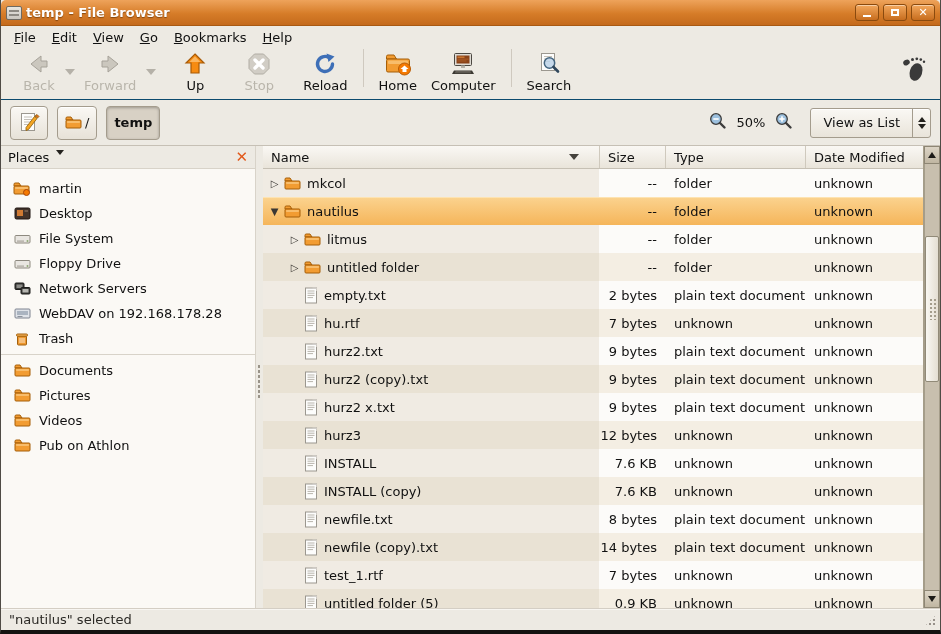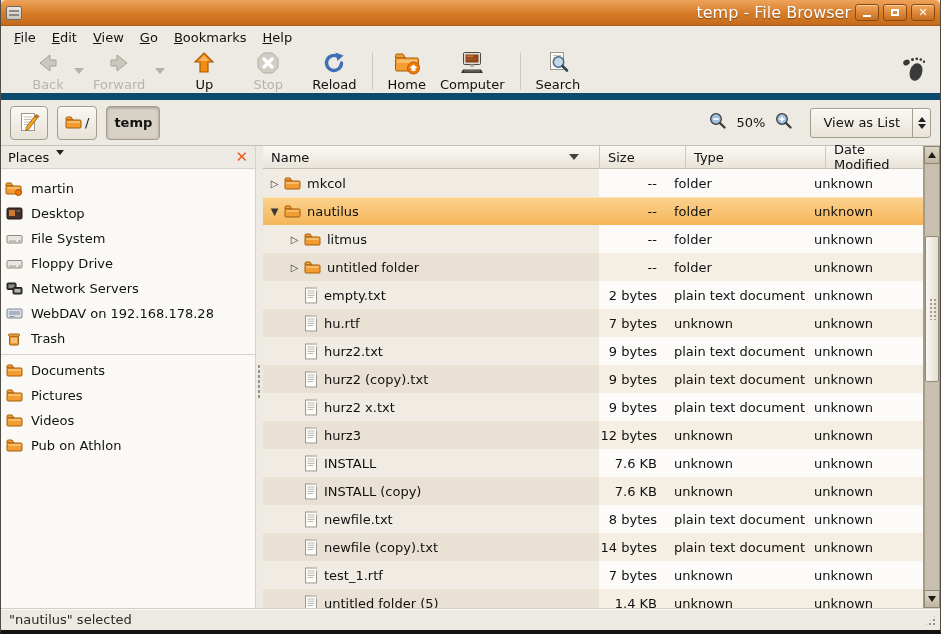--- a/index.html
+++ b/index.html
@@ -8,36 +8,36 @@
 
   .window { position:relative; width:941px; height:634px; background:#edeae3;
     border-left:1px solid #4f4b45; border-right:1px solid #4f4b45; border-bottom:4px solid #141210; }
 
   
   .titlebar { height:26px; display:flex; align-items:center; padding:0 5px; gap:4px;
     background:linear-gradient(#eea35b,#d67c28 55%,#c46a1c); border-top-left-radius:5px; border-top-right-radius:5px;
     border-bottom:1px solid #a85912; }
   .win-icon { width:16px; height:14px; background:linear-gradient(#e8e6e1,#c9c6bf); border:1px solid #6e6a62; border-radius:2px; position:relative; }
   .win-icon::before { content:""; position:absolute; left:2px; right:2px; top:3px; height:2px; background:#8d8a83; box-shadow:0 4px 0 #8d8a83; }
-  .title { flex:1; text-align:right; color:#fff; font-weight:normal; font-size:16px; text-shadow:0 1px 1px rgba(80,38,0,.6); }
+  .title { flex:1; text-align:left; color:#fff; font-weight:bold; font-size:13px; text-shadow:0 1px 1px rgba(80,38,0,.6); }
   .win-btns { display:flex; gap:4px; }
   .wbtn { width:24px; height:17px; border-radius:3px; border:1px solid #8a4a0e; cursor:default;
     background:linear-gradient(#f3a85d,#c76d1e); box-shadow:inset 0 1px 0 rgba(255,255,255,.45);
     display:flex; align-items:center; justify-content:center; color:#fff; }
   .glyph-min { width:8px; height:2px; background:#fff; margin-top:6px; }
   .glyph-max { width:8px; height:7px; border:2px solid #fff; }
   .glyph-close { font-size:11px; font-weight:bold; line-height:1; }
 
   
   .menubar { height:23px; display:flex; align-items:center; padding-left:5px; background:#edeae3; }
   .menu-item { display:inline-block; padding:9px 8px; }
   .menu-item::first-letter { text-decoration:underline; }
 
   
-  .toolbar { height:51px; display:flex; align-items:center; padding:0 24px; border-bottom:7px solid #0c4a6e; position:relative; }
+  .toolbar { height:51px; display:flex; padding:0 15px; border-bottom:1px solid #0c4a6e; position:relative; }
   .tbtn { display:flex; flex-direction:column; align-items:center; justify-content:flex-end; gap:1px;
     height:46px; min-width:46px; padding:2px 7px; border-radius:3px; }
   .tbtn .ticon { height:26px; display:flex; align-items:center; justify-content:center; }
   .tbtn.disabled { color:#b9b5ab; }
   .tdrop { width:15px; height:46px; display:flex; align-items:center; justify-content:center; }
   .tdrop svg { display:block; }
   .tsep { width:1px; height:38px; background:#cfc9bf; margin:0 8px; }
   .gnome-foot { position:absolute; right:14px; top:7px; }
 
   
@@ -58,37 +58,37 @@
   
   .main { display:flex; height:462px; background:#fff; }
 
   .sidebar { width:255px; display:flex; flex-direction:column; background:#fbf9f5; border-right:1px solid #d8d3c9; }
   .side-header { height:23px; flex:none; background:#edeae3; border-bottom:1px solid #d8d3c9;
     display:flex; align-items:center; padding:0 7px; }
   .side-title { flex:1; display:flex; gap:7px; }
   .side-tri { width:0; height:0; border-left:4px solid transparent; border-right:4px solid transparent; border-top:5px solid #24221e; }
   .side-close { color:#e2591b; font-weight:bold; font-size:15px; line-height:1; }
   .side-list { flex:1; padding-top:7px; overflow:hidden; }
-  .side-item { display:flex; align-items:center; gap:8px; height:25px; padding:0 4px; }
+  .side-item { display:flex; align-items:center; gap:8px; height:25px; padding:0 12px; }
   .side-item .sicon { width:18px; display:flex; justify-content:center; }
   .side-sep { height:1px; background:#d8d3c9; margin:3px 0; }
 
   .splitter { width:7px; background:#edeae3; position:relative; }
   .splitter::after { content:""; position:absolute; left:1px; top:218px; width:5px; height:34px;
     background-image:radial-gradient(#9a9489 1px, transparent 1.3px); background-size:4px 5px; }
 
   .listpane { flex:1; display:flex; min-width:0; }
   .listbody { flex:1; min-width:0; display:flex; flex-direction:column; }
   .lheader { height:23px; flex:none; display:flex; background:linear-gradient(#faf8f4,#e9e4da);
     border-bottom:1px solid #c6c0b4; }
   .hcell { display:flex; align-items:center; padding:0 8px; }
   .hcell + .hcell { border-left:1px solid #cfc9bd; }
   .h-name { width:336px; }
   .h-size { width:66px; }
-  .h-type { width:140px;margin-left:20px; }
+  .h-type { width:140px; }
   .h-date { flex:1; }
   .sort-arrow { margin-left:auto; margin-right:12px; width:0; height:0;
     border-left:5px solid transparent; border-right:5px solid transparent; border-top:6px solid #45423c; }
 
   .rows { flex:1; overflow:hidden; background:#fff; }
   .row { display:flex; height:28px; align-items:stretch; }
   .cell { display:flex; align-items:center; }
   .c-name { width:336px; overflow:hidden; white-space:nowrap; }
   .c-size { width:66px; justify-content:flex-end; padding-right:8px; }
   .c-type { width:140px; padding-left:9px; overflow:hidden; white-space:nowrap; }
@@ -697,21 +697,21 @@
          <span class="expander"></span>
          <span class="ficon">
                   <svg width="14" height="17">
                     <rect x="1.5" y="1" width="11" height="15" fill="#fdfdfc" stroke="#9b978f"></rect>
                     <path d="M3.5 4 H10.5 M3.5 6.2 H10.5 M3.5 8.4 H10.5 M3.5 10.6 H9" stroke="#b9b5ad" stroke-width="1"></path>
                     <path d="M8.5 1 L12.5 1 L12.5 4" fill="none" stroke="#d9d6d0" stroke-width=".8"></path>
                   </svg>
                 </span>
          <span>untitled folder (5)</span>
        </span>
-       <span class="cell c-size">1.4 KB</span>
+       <span class="cell c-size">0.9 KB</span>
        <span class="cell c-type">unknown</span>
        <span class="cell c-date">unknown</span>
      </div>
           </div>
       </div>
       <div class="vscroll">
         <span class="sbtn">
             <span class="sarr-up"></span>
           </span>
         <span class="strough">

